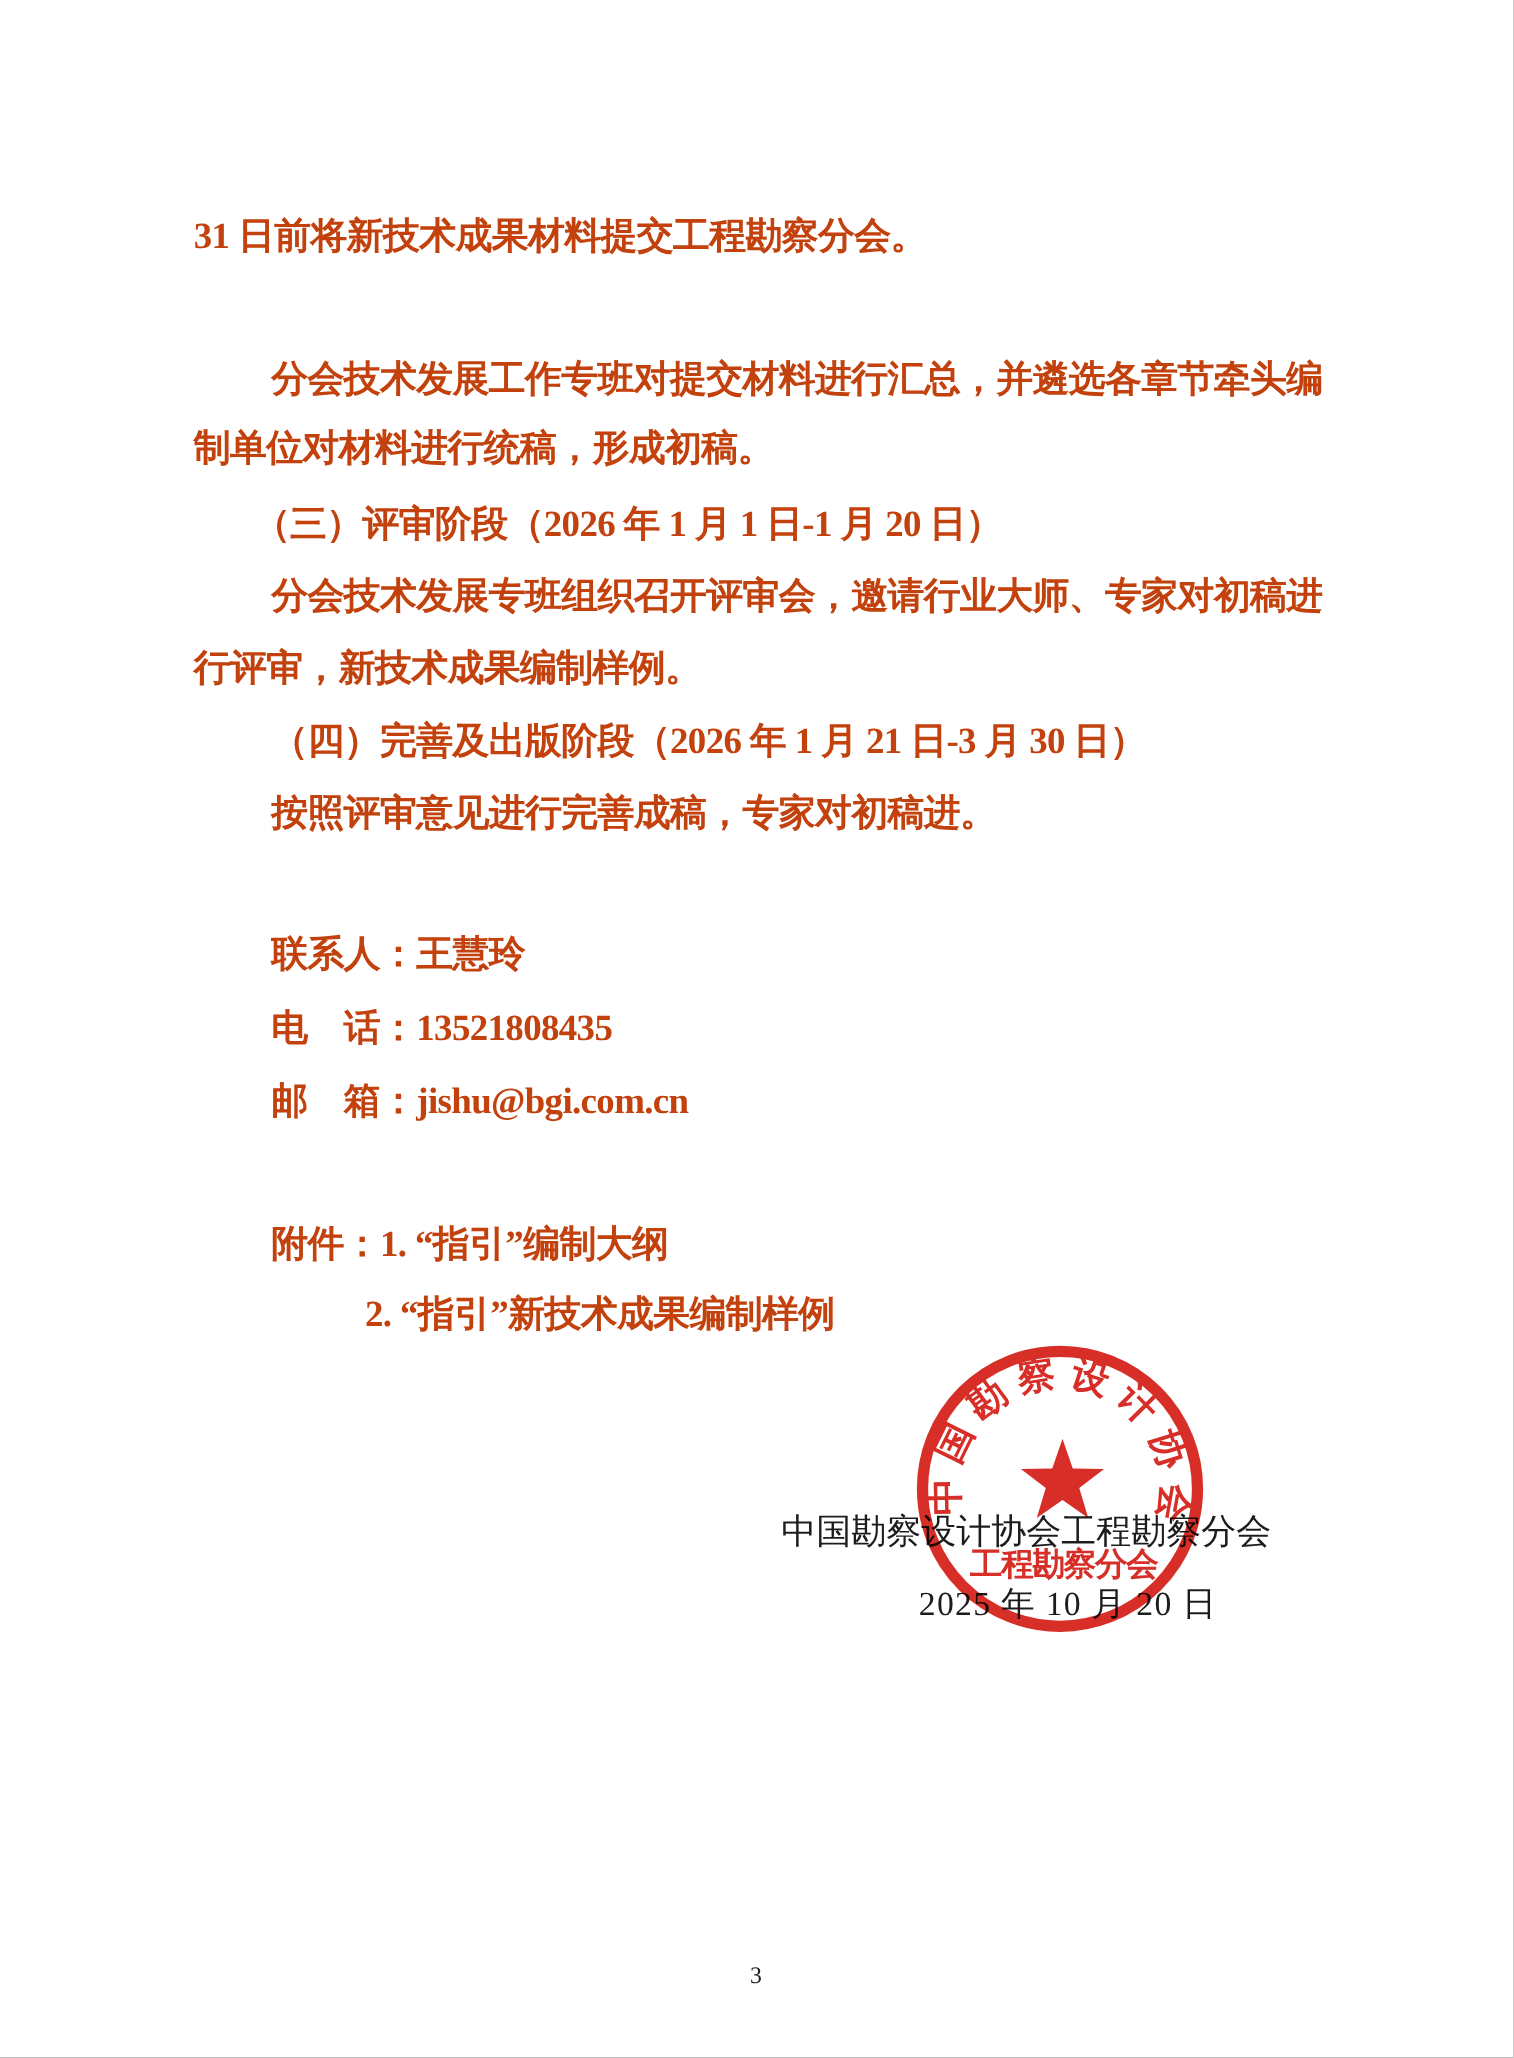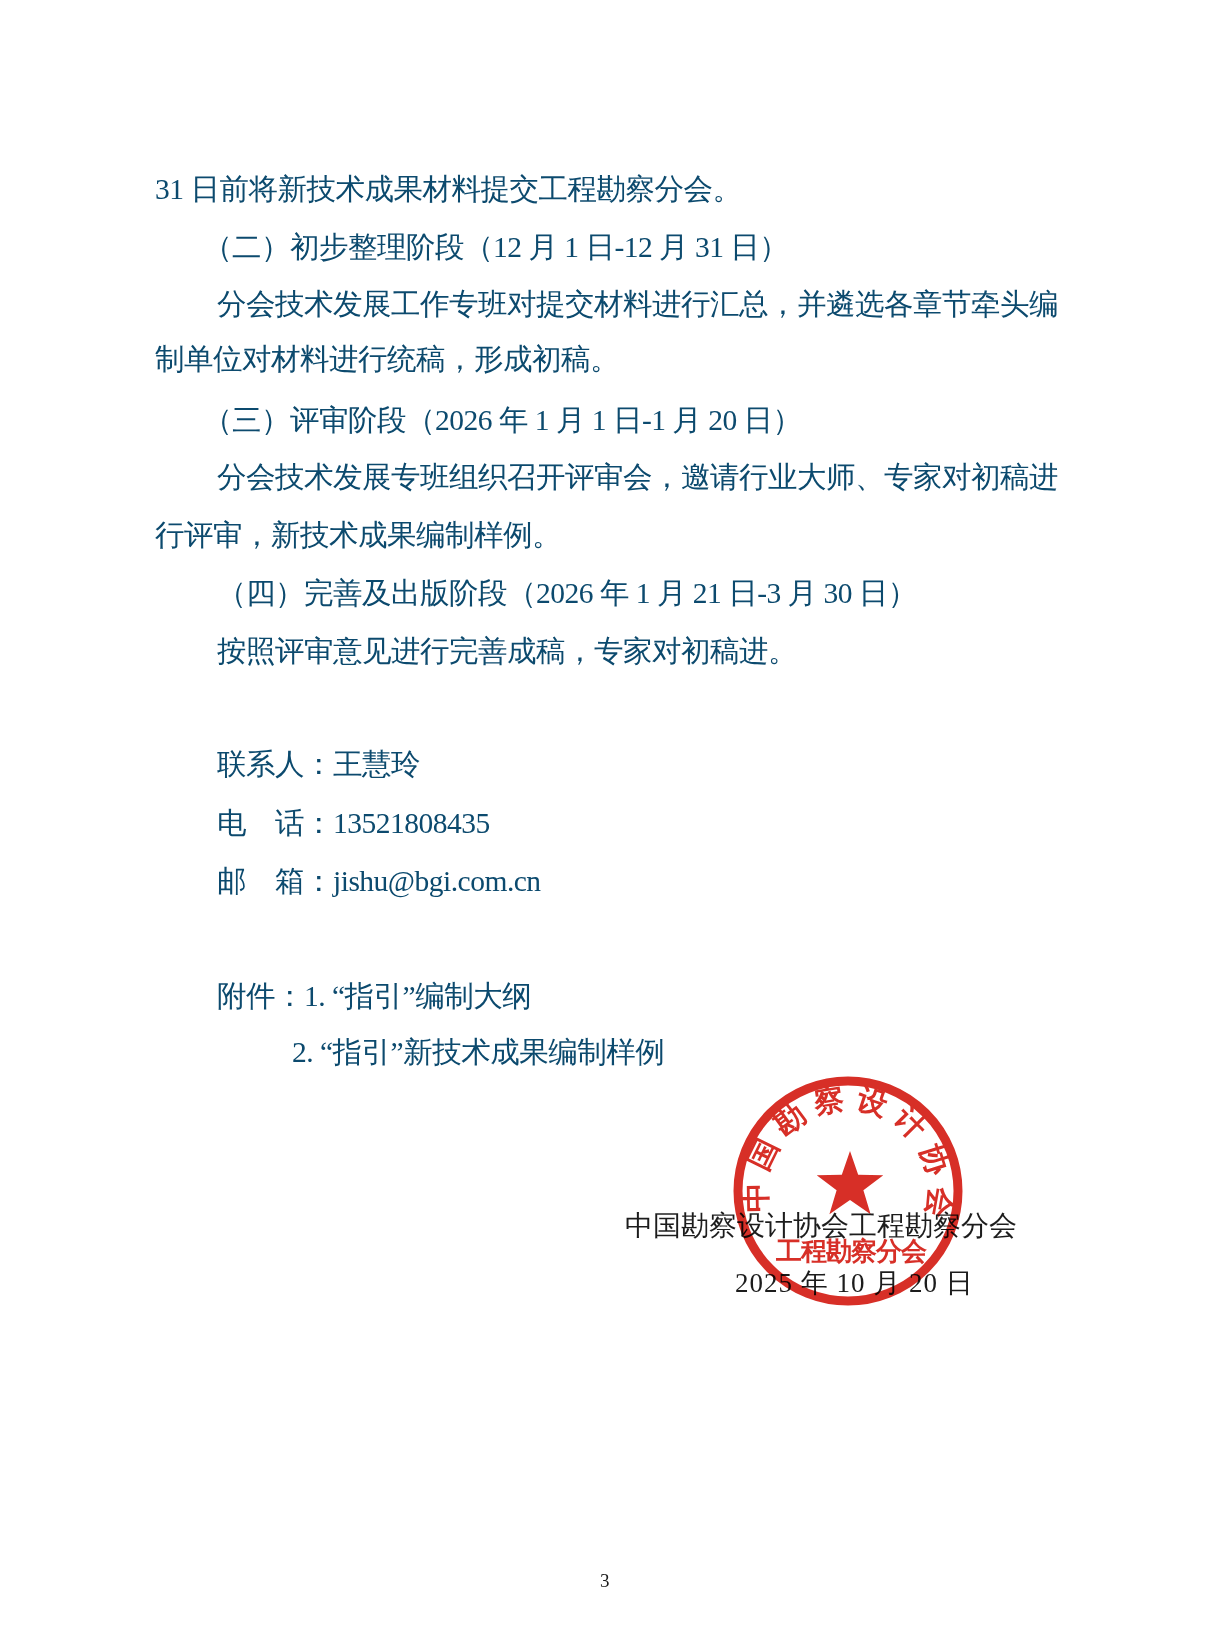--- a/index.html
+++ b/index.html
@@ -11,21 +11,22 @@
     font-family:"Liberation Serif","DejaVu Serif",serif;
     color:#1c1c1c;
     overflow:hidden;
   }
   .line{
     position:absolute;
     font-size:29.5px;
     line-height:31px;
     letter-spacing:-0.5px;
     white-space:pre;
-    color:#0c4a6e;
+    color:#c2410c;
+    font-weight:bold;
   }
   .sig{
     position:absolute;
     white-space:pre;
     color:#1c1c1c;
   }
   .page-number{
     position:absolute;
     font-size:19px;
     color:#1c1c1c;
@@ -49,21 +50,20 @@
     font-size:26px;
     letter-spacing:-1px;
   }
 </style>
 </head>
 <body>
 
 <div class="page">
 
   <div class="line" style="left:155px;top:174px">31 日前将新技术成果材料提交工程勘察分会。</div>
-  <div class="line" style="left:203px;top:232px">（二）初步整理阶段（12 月 1 日-12 月 31 日）</div>
   <div class="line" style="left:155px;top:344px">制单位对材料进行统稿，形成初稿。</div>
   <div class="line" style="left:217px;top:289px">分会技术发展工作专班对提交材料进行汇总，并遴选各章节牵头编</div>
   <div class="line" style="left:203px;top:405px">（三）评审阶段（2026 年 1 月 1 日-1 月 20 日）</div>
   <div class="line" style="left:217px;top:462px">分会技术发展专班组织召开评审会，邀请行业大师、专家对初稿进</div>
   <div class="line" style="left:155px;top:520px">行评审，新技术成果编制样例。</div>
   <div class="line" style="left:217px;top:578px">（四）完善及出版阶段（2026 年 1 月 21 日-3 月 30 日）</div>
   <div class="line" style="left:217px;top:636px">按照评审意见进行完善成稿，专家对初稿进。</div>
 
   <div class="line" style="left:217px;top:749px">联系人：王慧玲</div>
   <div class="line" style="left:217px;top:808px">电　话：13521808435</div>

